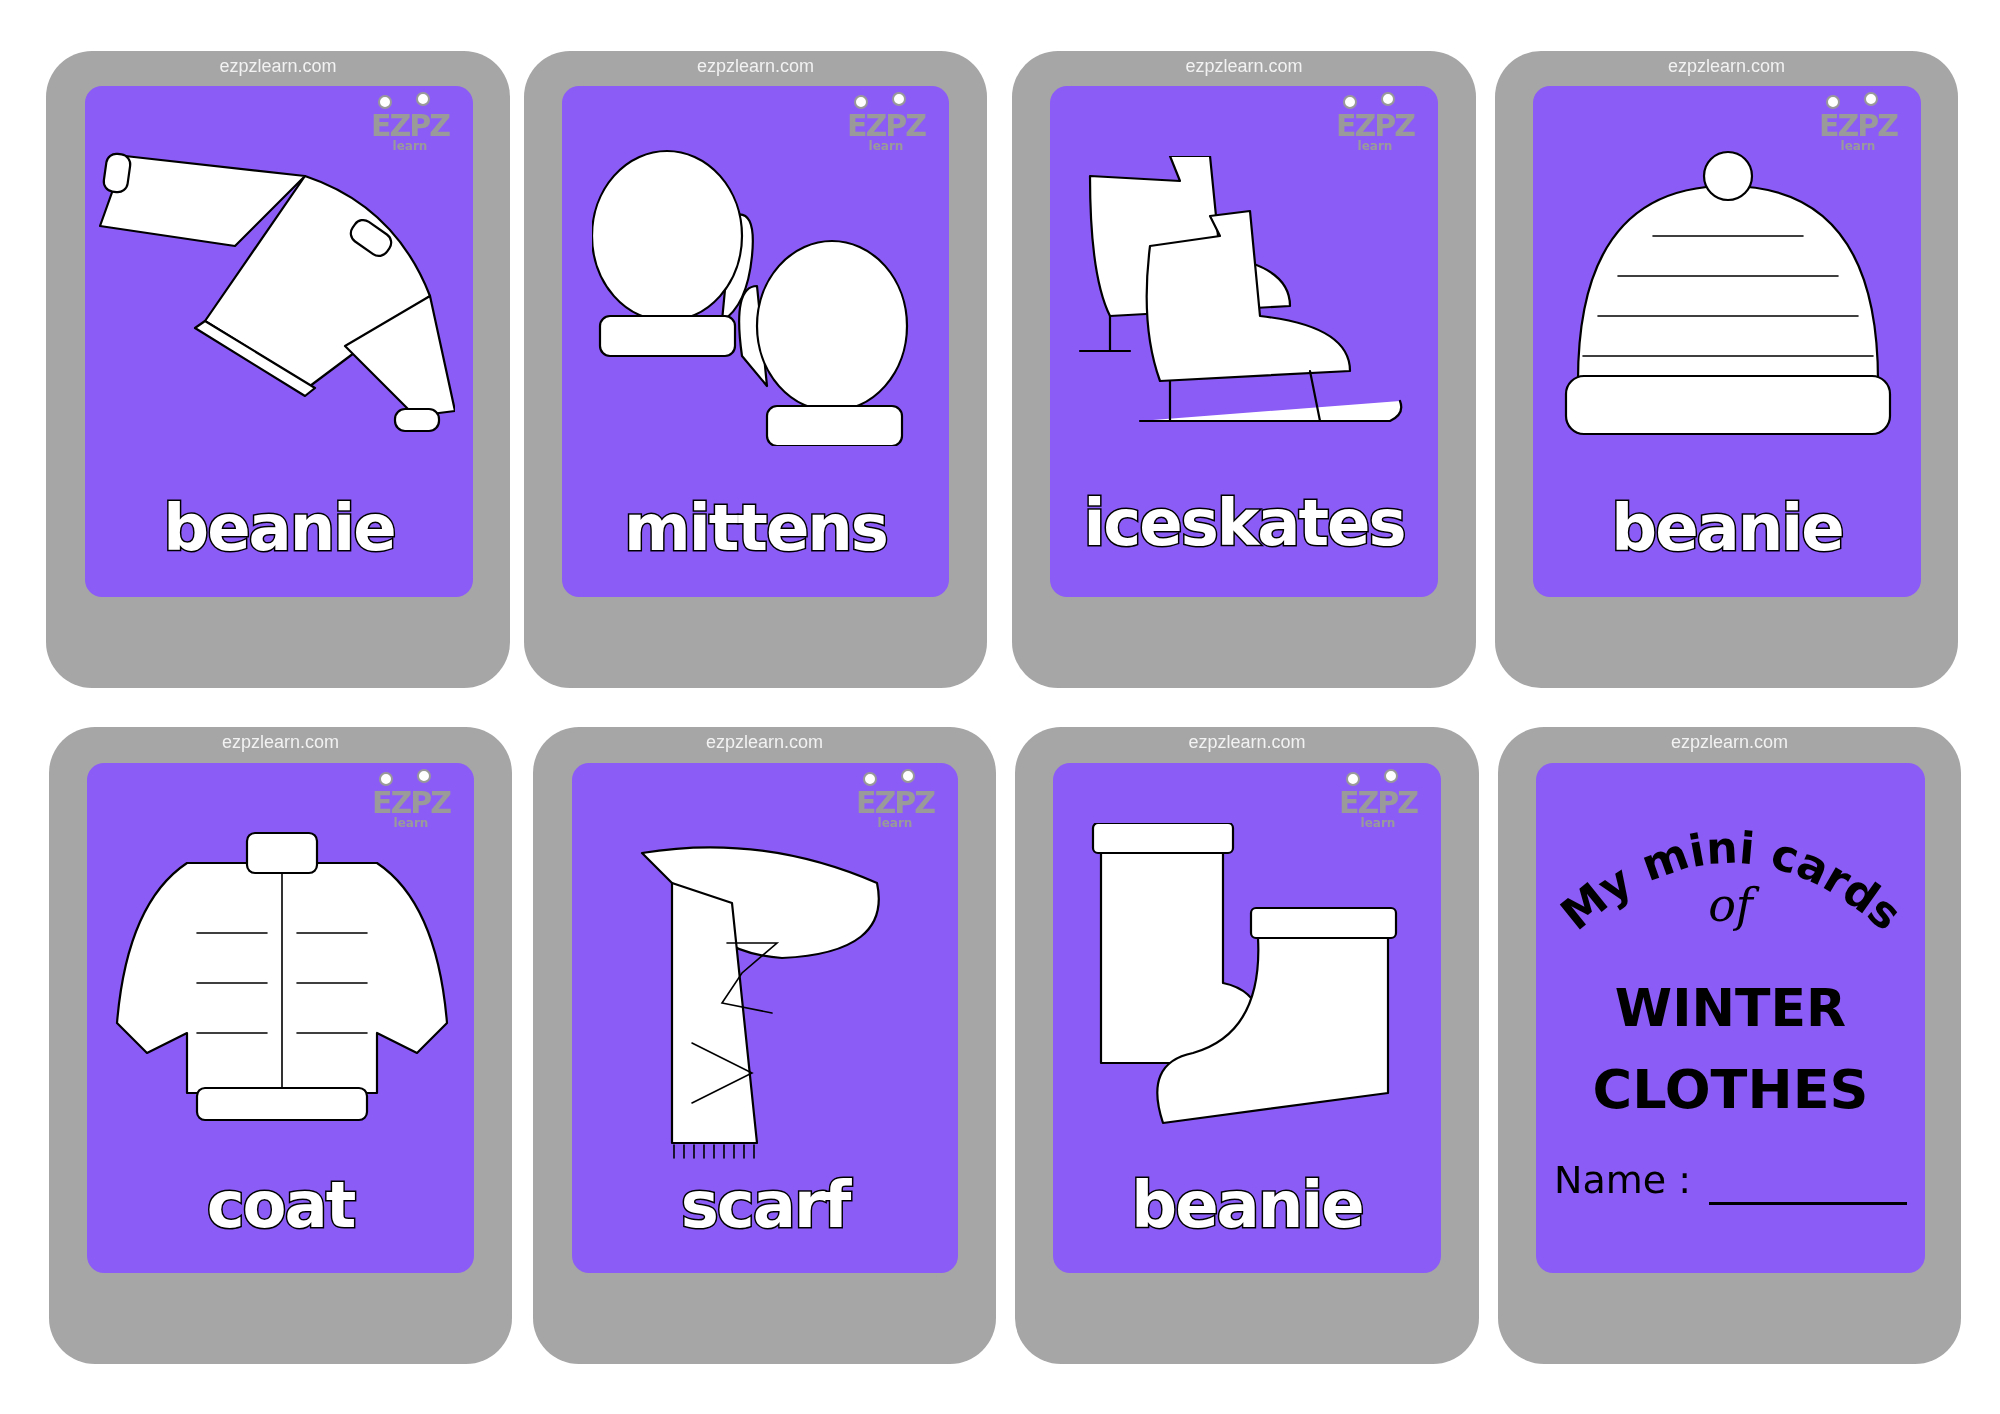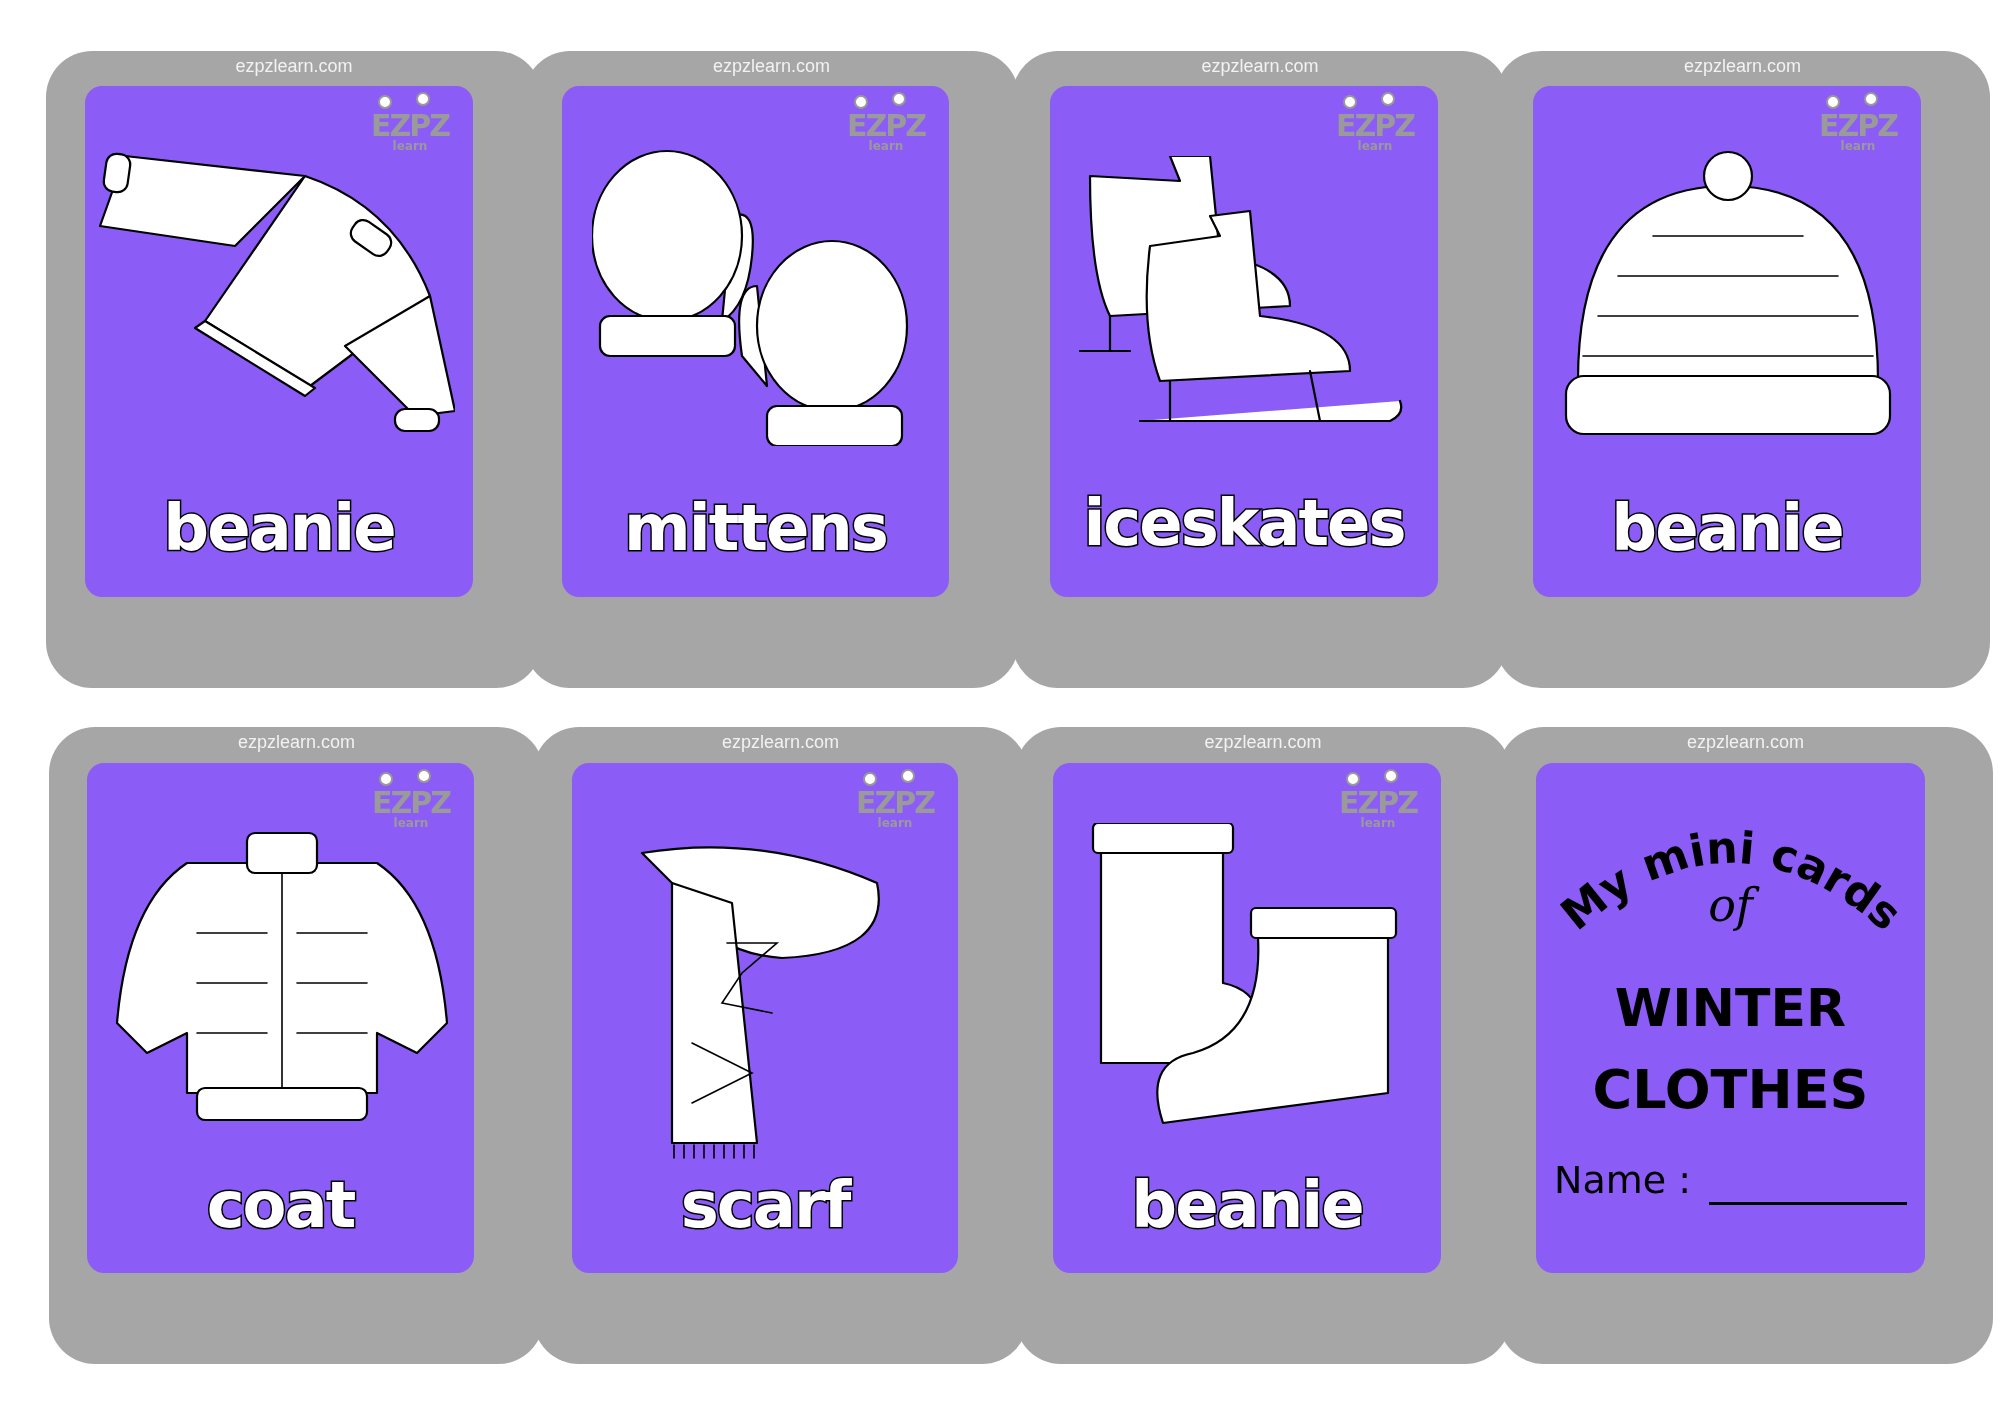--- a/index.html
+++ b/index.html
@@ -1,18 +1,18 @@
 <!DOCTYPE html>
 <html><head>
 <meta charset="utf-8">
 <style>
   html, body { margin:0; padding:0; background:#ffffff; }
   body { width:2000px; height:1414px; position:relative; overflow:hidden;
          font-family:"DejaVu Sans", sans-serif; }
-  .card { position:absolute; background:#a6a6a6; border-radius:46px;padding-left:32px; }
+  .card { position:absolute; background:#a6a6a6; border-radius:46px; }
   .site { position:absolute; left:0; right:0; top:5px; text-align:center;
           color:#f2f2f2; font-family:"Liberation Sans", sans-serif; font-size:18px; }
   .inner { position:absolute; background:#8b5cf6; border-radius:17px; }
   .logo { position:absolute; width:86px; height:62px; }
   .art { position:absolute; }
   .word { position:absolute; left:0; right:0; text-align:center;
           font-family:"DejaVu Sans", sans-serif; font-weight:900;
           font-size:64px; letter-spacing:-2px; color:#ffffff;
           -webkit-text-stroke:3px #000; paint-order:stroke fill; }
   .cover-text { position:absolute; left:0; right:0; text-align:center;

